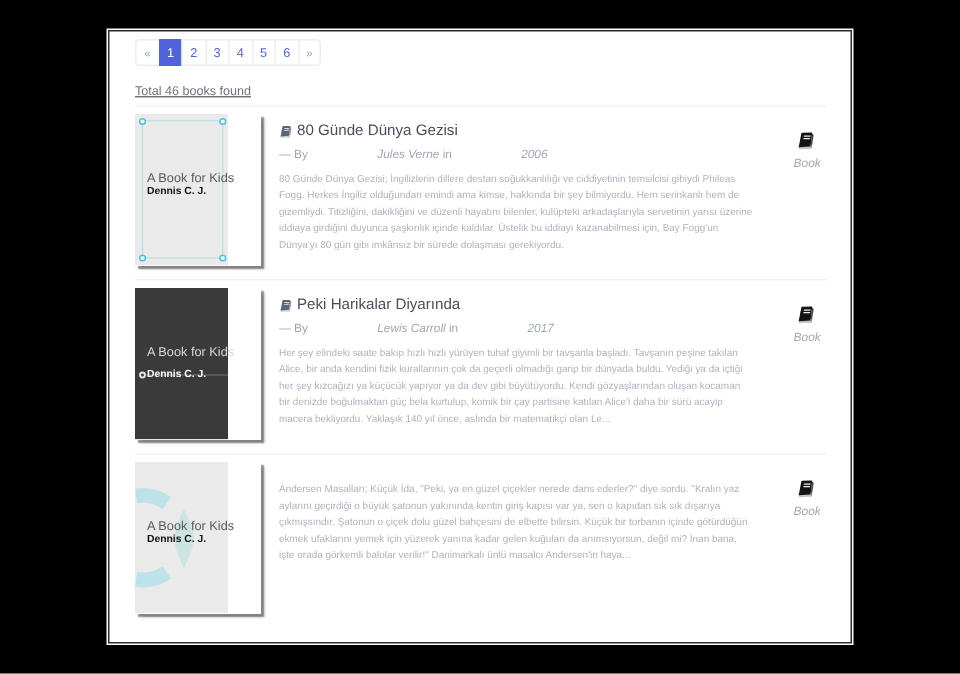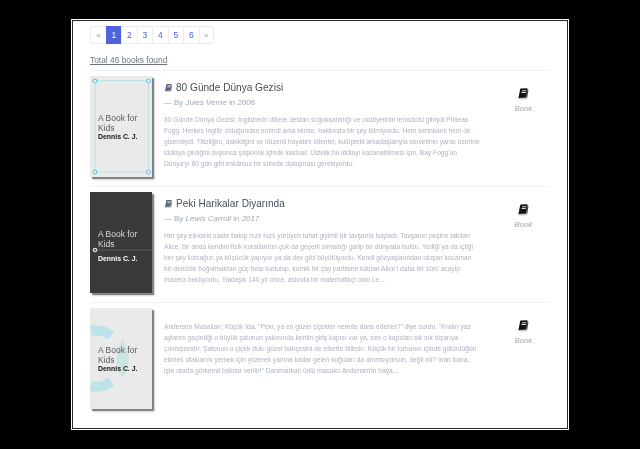--- a/index.html
+++ b/index.html
@@ -9,31 +9,31 @@
 .inner{padding:5px 16px 0 17px;}
 .pagination{display:flex;height:18px;}
 .pg{width:15.5px;height:18px;box-sizing:border-box;border:1px solid #ebedf2;border-right:none;display:flex;align-items:center;justify-content:center;font-size:8.5px;color:#5162dd;background:#fff;cursor:pointer;}
 .pg:first-child{border-top-left-radius:3px;border-bottom-left-radius:3px;}
 .pg:last-child{border-right:1px solid #ebedf2;border-top-right-radius:3px;border-bottom-right-radius:3px;}
 .pg.active{background:#5162dd;border-color:#5162dd;color:#fff;}
 .pg.arrow{font-size:7.5px;color:#9aa0ae;}
 .total{font-size:8.4px;color:#6e7582;margin:11px 0 0 0;text-decoration:underline;}
 .list{margin-top:5px;}
 .item{display:flex;padding:5px 0 9px 0;border-top:1px solid #f1f2f4;}
-.cover{width:62px;height:101px;flex:none;position:relative;box-shadow:2px 2px 0.8px rgba(0,0,0,0.42), 3px 3px 2px rgba(0,0,0,0.12);overflow:hidden;}
+.cover{width:84px;height:101px;flex:none;position:relative;box-shadow:2px 2px 0.8px rgba(0,0,0,0.42), 3px 3px 2px rgba(0,0,0,0.12);overflow:hidden;}
 .cv-svg{position:absolute;left:0;top:0;width:62px;height:101px;}
 .cv-txt{position:absolute;left:8px;top:38px;right:2px;z-index:3;}
 .cv-title{font-size:8.5px;line-height:9.5px;}
 .cv-auth{font-size:6.9px;font-weight:bold;margin-top:0px;}
 .cv-auth-gap{margin-top:6px;}
 .info{margin-left:12px;width:316px;flex:none;padding-top:6px;}
 .btitle{font-size:10.1px;color:#474e5b;display:flex;align-items:center;}
 .bicon{width:10px;height:10px;margin-right:2px;flex:none;margin-top:1px;}
 .meta{font-size:7.9px;color:#a0a7b4;margin-top:5px;}
-.meta i{font-style:italic;}
+.meta i{font-style:italic;margin-left:44px;}
 .desc{font-size:6.65px;color:#aeb3bf;line-height:11.1px;margin-top:7px;}
 .act{flex:1;text-align:center;padding:11px 11px 0 27px;box-sizing:border-box;}
 .act .lbl{font-size:8px;color:#a3a8b3;margin-top:3px;line-height:9px;font-style:italic;}
 .aicon{width:14px;height:14px;display:block;margin:0 auto;}
 </style>
 </head>
 <body>
 
 <svg width="0" height="0" style="position:absolute" aria-hidden="true">
 <symbol id="bookico" viewBox="2.2 0.8 14.4 14.0">

